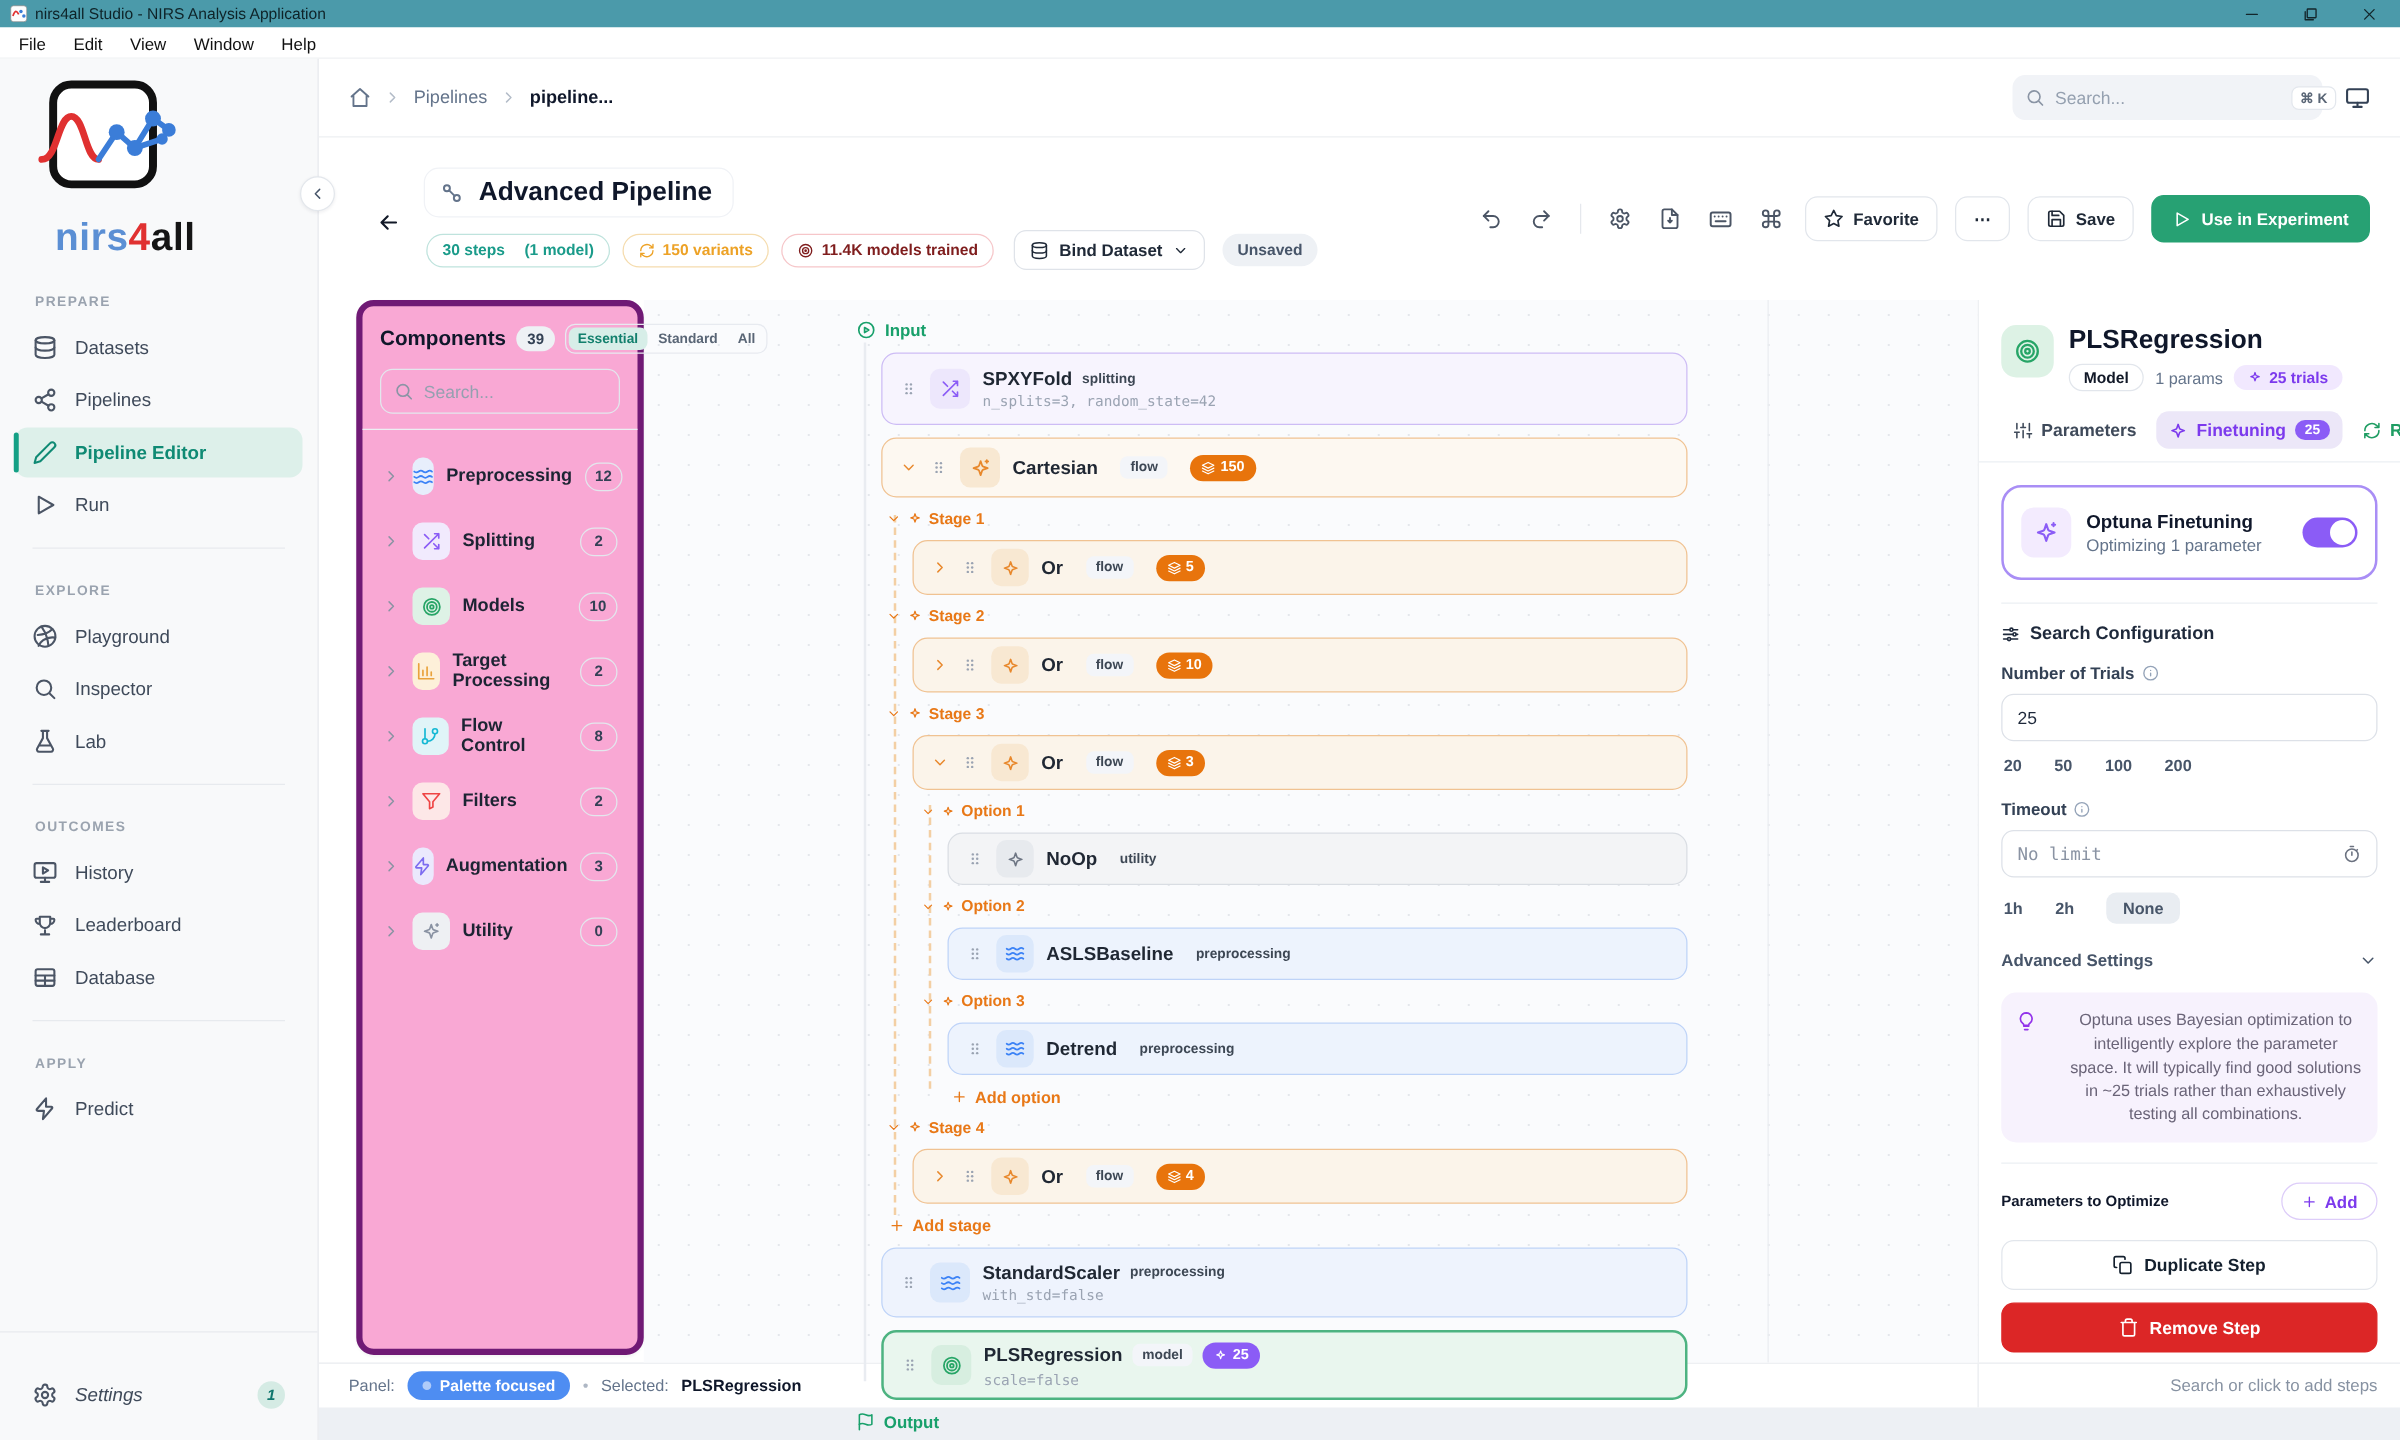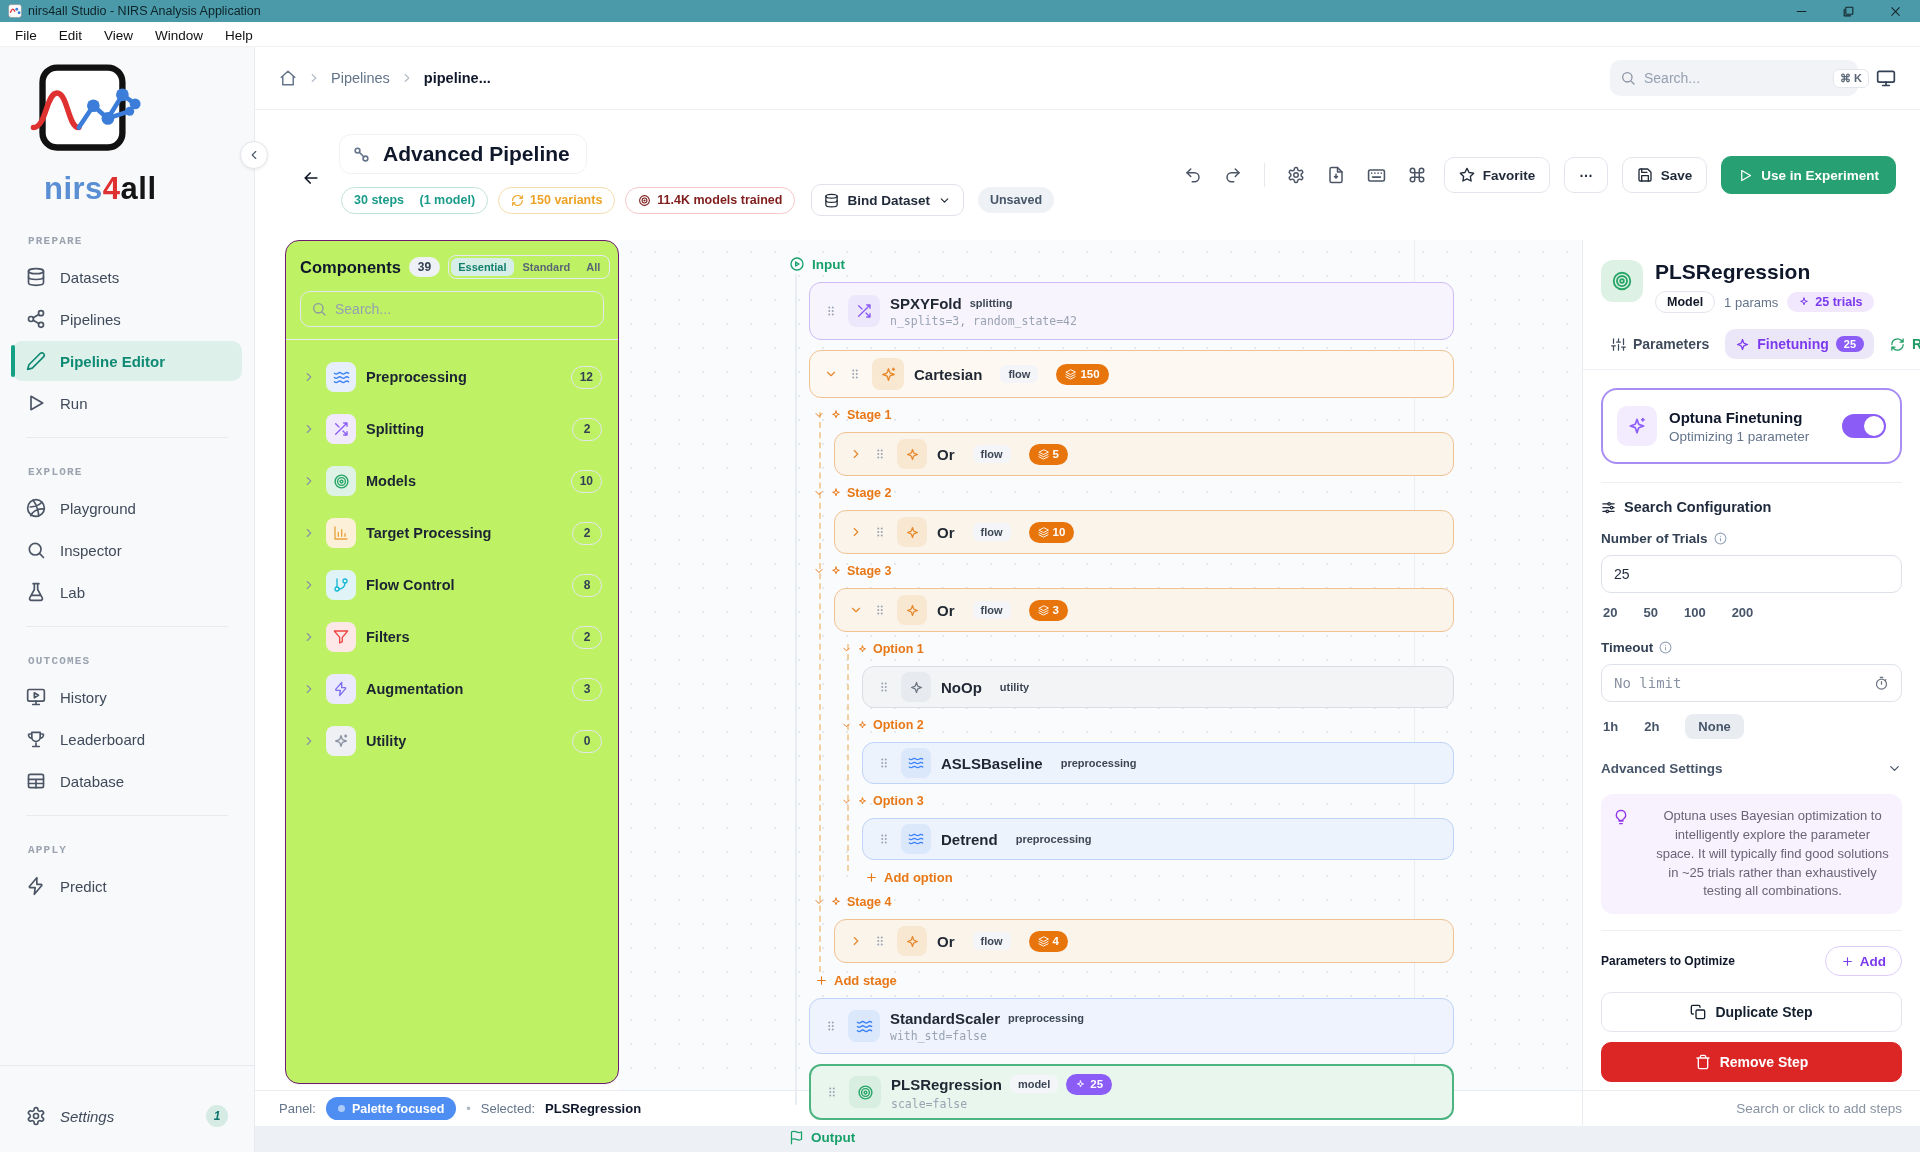--- a/index.html
+++ b/index.html
@@ -20,21 +20,21 @@
   .app { display:flex; height:1105px; }
 
   
   .sidebar { width:255px; background:#f8f9fa; border-right:1px solid #e7eaee; display:flex; flex-direction:column; position:relative; }
   .logo { padding:14px 0 6px 28px; }
   .logotext { font-size:31px; font-weight:700; letter-spacing:.5px; padding-left:16px; margin-top:2px;}
   .logotext .b { color:#5b8fd4; } .logotext .r { color:#e03131; } .logotext .k { color:#151515; }
   .collapse-btn { position:absolute; right:-14px; top:94px; width:28px; height:28px; border-radius:50%;
     background:#fff; border:1px solid #e3e7ec; display:flex; align-items:center; justify-content:center; color:#475569; z-index:5; box-shadow:0 1px 3px rgba(20,30,50,.08); }
   .nav { padding:8px 12px 0 12px; }
-  .navlabel { font-size:11px; font-weight:700; letter-spacing:1.2px; color:#9aa3af; padding:14px 14px 8px 16px;font-family:Liberation Mono, monospace; }
+  .navlabel { font-size:11px; font-weight:700; letter-spacing:1.2px; color:#9aa3af; padding:14px 14px 8px 16px; }
   .navitem { display:flex; align-items:center; gap:14px; height:40px; padding:0 14px; margin:2px 0; border-radius:10px;
     font-size:15px; color:#3f4a5a; position:relative;text-align:right; }
   .navitem .nicon { color:#4b5565; display:flex; }
   .navitem.active { background:#ddf0ea; color:#0f8a74; font-weight:600; }
   .navitem.active .nicon { color:#0f8a74; }
   .navitem.active::before { content:""; position:absolute; left:-1px; top:4px; bottom:4px; width:4px; border-radius:4px; background:#14a085; }
   .navdiv { height:1px; background:#e7eaee; margin:14px 14px; }
   .sb-bottom { margin-top:auto; border-top:1px solid #e7eaee; padding:28px 12px 14px 12px;font-style:italic; }
   .settings-badge { margin-left:auto; width:22px; height:22px; border-radius:50%; background:#d5ebe4; color:#0f766e;
     font-size:12px; font-weight:700; display:flex; align-items:center; justify-content:center; }
@@ -74,21 +74,21 @@
   .tooldiv { width:1px; height:24px; background:#e5e8ed; margin:0 4px; }
   .btn { display:inline-flex; align-items:center; justify-content:center; gap:8px; border:1px solid #e2e6ec; background:#fff;
     border-radius:10px; height:36px; padding:0 14px; font-size:13.5px; font-weight:600; color:#1f2937; }
   .btn.primary { background:#27a173; border-color:#27a173; color:#fff; height:38px; padding:0 16px; font-weight:700; }
 
   
   .contentrow { flex:1; display:flex; min-height:0; }
   .workspace { flex:1; display:flex; padding-left:30px; min-width:0; background:#fff; }
 
   
-  .components { width:334px; background:#bef264; border:1px solid #701a75; border-radius:14px; margin-bottom:6px;
+  .components { width:230px; background:#f9a8d4; border:5px solid #701a75; border-radius:14px; margin-bottom:6px;
     display:flex; flex-direction:column; box-shadow:0 1px 2px rgba(22,34,51,.04); z-index:2; }
   .comp-head { display:flex; align-items:center; gap:8px; padding:14px 12px 10px 14px; }
   .comp-title { font-size:16.5px; font-weight:700; color:#0f172a; }
   .comp-count { background:#eef1f5; border-radius:999px; font-size:12px; font-weight:700; color:#334155; padding:3px 9px; }
   .comp-tabs { margin-left:auto; display:flex; align-items:center; gap:2px; border:1px solid #e7eaf0; border-radius:8px; padding:2px; }
   .ctab { font-size:11px; font-weight:700; color:#5a6676; padding:3px 7px; border-radius:6px; }
   .ctab.active { background:#d7eee8; color:#12806d; }
   .comp-search { margin:2px 14px 12px 14px; height:36px; border:1px solid #e3e7ed; border-radius:10px; display:flex; align-items:center; gap:8px; padding:0 10px; color:#8b95a5; }
   .comp-search input { border:none; outline:none; flex:1; font-size:14px; font-family:inherit; color:#334155; background:transparent; }
   .comp-search input::placeholder { color:#95a0b0; }

